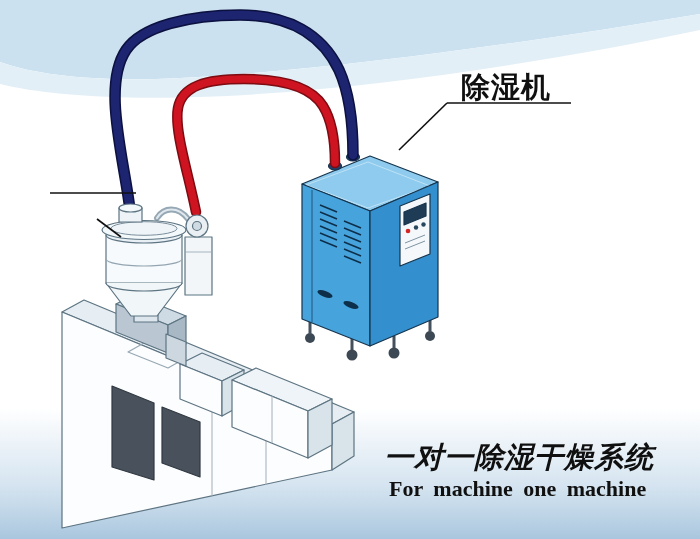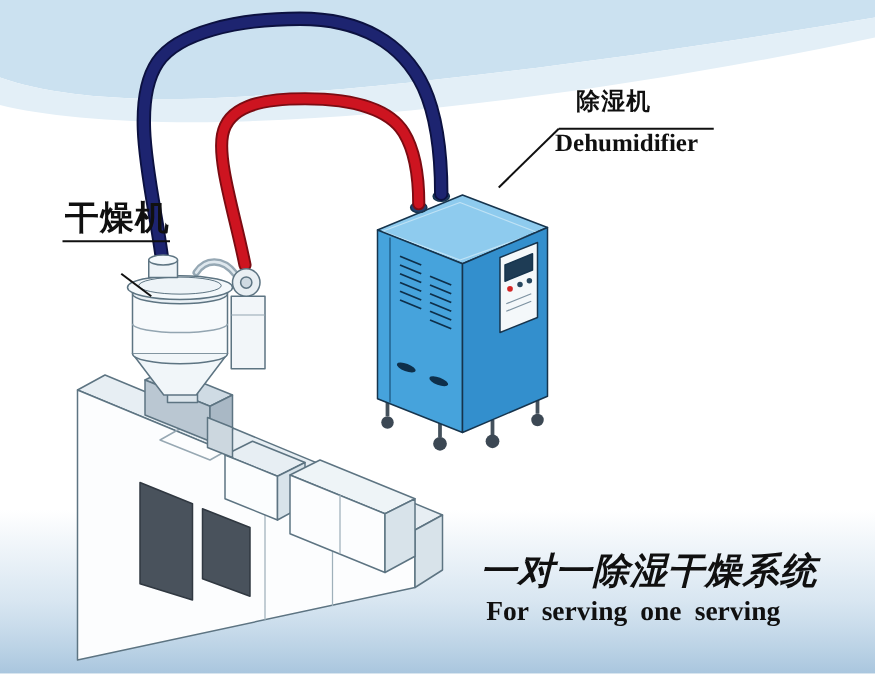--- a/index.html
+++ b/index.html
@@ -10,21 +10,21 @@
   }
   .stage svg{position:absolute;left:0;top:0;}
   .lbl{
     position:absolute;color:var(--label_text,#101010);
     font-weight:bold;white-space:nowrap;line-height:1.05;
   }
   .cn{font-family:"Liberation Sans","DejaVu Sans",sans-serif;}
   .en{font-family:"Liberation Serif","DejaVu Serif",serif;}
   .lbl-dryer-cn{left:52px;top:160px;font-size:27px;letter-spacing:1px;}
   .lbl-dryer-en{left:52px;top:195px;font-size:21px;}
-  .lbl-dehu-cn{left:461px;top:72px;font-size:19px;letter-spacing:1px;}
+  .lbl-dehu-cn{left:461px;top:72px;font-size:29px;letter-spacing:1px;}
   .lbl-dehu-en{left:444px;top:105px;font-size:20px;}
   .lbl-cap-cn{left:384px;top:442px;font-size:29px;letter-spacing:1px;font-style:italic;}
   .lbl-cap-en{left:389px;top:477px;font-size:22px;word-spacing:5px;}
 </style>
 </head>
 <body>
 
 <div class="stage">
 
 <svg width="700" height="539" viewBox="0 0 700 539">
@@ -122,19 +122,17 @@
   </g>
 
   <g stroke="#101010" stroke-width="1.6">
     <line x1="50" y1="193" x2="136" y2="193"></line>
     <line x1="97" y1="219" x2="121" y2="237"></line>
     <line x1="447" y1="103" x2="571" y2="103"></line>
     <line x1="447" y1="103" x2="399" y2="150"></line>
   </g>
 </svg>
 
-<div class="lbl cn lbl-dryer-cn">干燥机</div>
 <div class="lbl cn lbl-dehu-cn">除湿机</div>
-<div class="lbl en lbl-dehu-en">Dehumidifier</div>
 <div class="lbl cn lbl-cap-cn">一对一除湿干燥系统</div>
-<div class="lbl en lbl-cap-en">For serving one serving</div>
+<div class="lbl en lbl-cap-en">For machine one machine</div>
 
 </div>
 
 </body></html>

